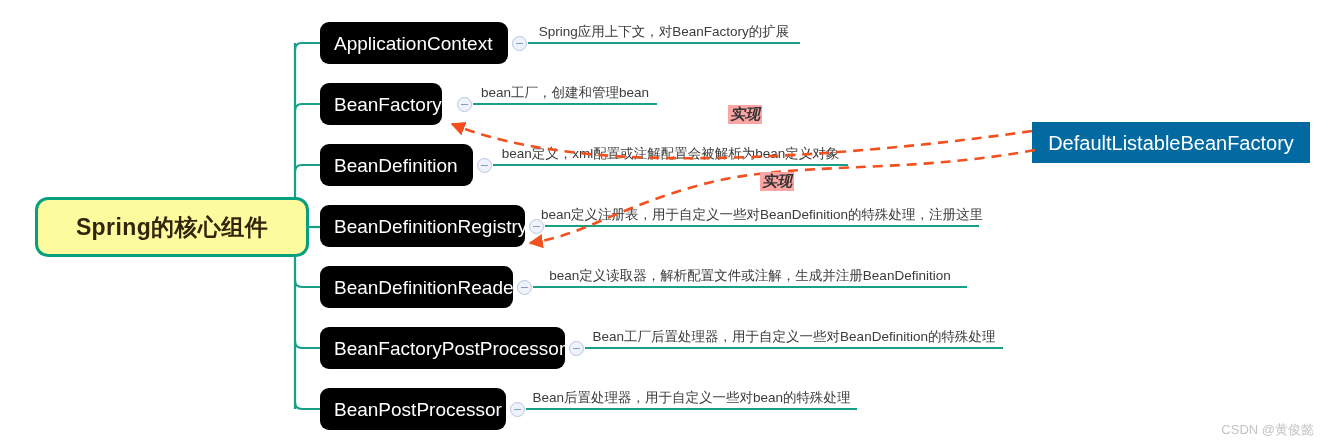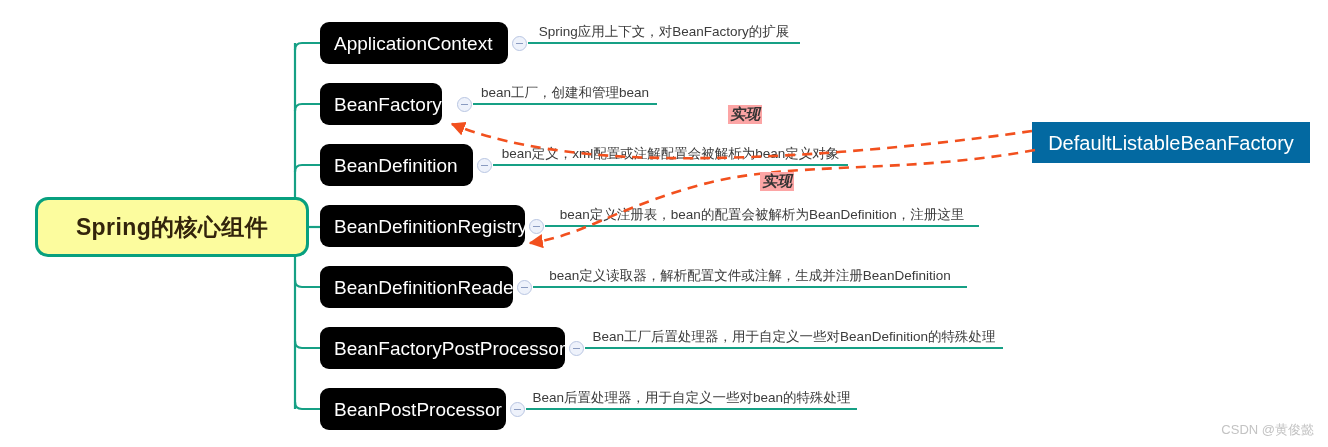--- a/index.html
+++ b/index.html
@@ -200,21 +200,21 @@
   <div class="toggle" style="left:477px; top:158px;"></div>
   <div class="desc" style="left:493px; top:140px; width:355px; height:26px;">
     <span class="desc-text">bean定义，xml配置或注解配置会被解析为bean定义对象</span>
   </div>
 
   <div class="node" style="left:320px; top:205px; width:205px;">
     <span class="node-label">BeanDefinitionRegistry</span>
   </div>
   <div class="toggle" style="left:529px; top:219px;"></div>
   <div class="desc" style="left:545px; top:201px; width:434px; height:26px;">
-    <span class="desc-text">bean定义注册表，bean的配置会被解析为BeanDefinition，注册这里</span>
+    <span class="desc-text">bean定义注册表，用于自定义一些对BeanDefinition的特殊处理，注册这里</span>
   </div>
 
   <div class="node" style="left:320px; top:266px; width:193px;">
     <span class="node-label">BeanDefinitionReader</span>
   </div>
   <div class="toggle" style="left:517px; top:280px;"></div>
   <div class="desc" style="left:533px; top:262px; width:434px; height:26px;">
     <span class="desc-text">bean定义读取器，解析配置文件或注解，生成并注册BeanDefinition</span>
   </div>
 

